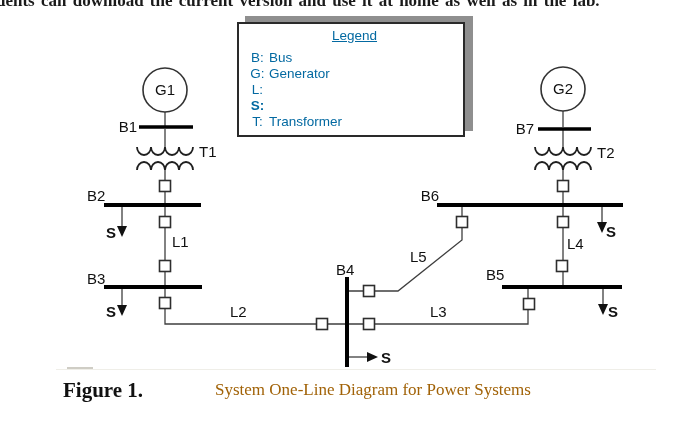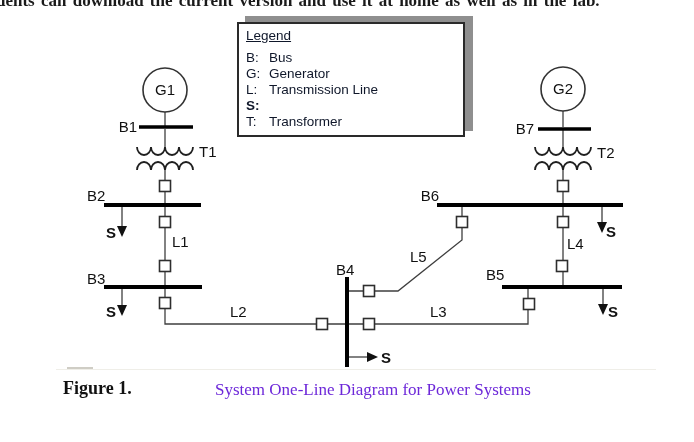--- a/index.html
+++ b/index.html
@@ -20,36 +20,36 @@
   .brk{fill:#ffffff;stroke:#2e2e2e;stroke-width:1.6;}
   .gen{fill:#ffffff;stroke:#333;stroke-width:1.6;}
   .lbl{font-family:"Liberation Sans",sans-serif;font-size:15px;fill:#111;}
   .lbl-bold{font-weight:bold;}
   .arrow{fill:#111;stroke:none;}
   
   .legend{
     position:absolute;left:237px;top:22px;width:228px;height:115px;
     background:#fff;border:2px solid #2a2a2a;box-sizing:border-box;
     box-shadow:8px -6px 0 #8f8f8f;
-    padding:4px 0 0 7px;font-size:13.5px;color:#0f172a;
+    padding:4px 0 0 7px;font-size:13.5px;color:#0369a1;text-align:center;
   }
   .legend-title{display:inline-block;text-decoration:underline;margin-bottom:7px;}
   .legend-row{display:flex;line-height:16px;}
   .legend-key{width:23px;flex:none;}
   .legend-key.bold{font-weight:bold;}
   
   .artifact-dash{position:absolute;left:67px;top:367px;width:26px;height:2px;background:#cfcdc5;}
   .artifact-line{position:absolute;left:56px;top:369px;width:600px;height:1px;background:#efeee8;}
   .fig-label{
     position:absolute;left:63px;top:378px;
-    font-family:"Liberation Serif",serif;font-weight:bold;font-size:18px;color:#111;
+    font-family:"Liberation Serif",serif;font-weight:bold;font-size:21px;color:#111;
   }
   .fig-text{
     position:absolute;left:215px;top:378px;width:370px;
-    font-family:"Liberation Serif",serif;font-size:17px;line-height:23px;color:#6d28d9;
+    font-family:"Liberation Serif",serif;font-size:17px;line-height:23px;color:#a16207;
   }
 </style>
 </head>
 <body>
 
 <div class="top-text">dents can download the current version and use it at home as well as in the lab.</div>
 
 <svg width="694" height="442" viewBox="0 0 694 442">
 
   <path class="wire" d="M165,112 V127"></path>
@@ -135,21 +135,20 @@
   <div class="legend-row">
     <span class="legend-key">B:</span>
     <span>Bus</span>
   </div>
   <div class="legend-row">
     <span class="legend-key">G:</span>
     <span>Generator</span>
   </div>
   <div class="legend-row">
     <span class="legend-key">L:</span>
-    <span>Transmission Line</span>
   </div>
   <div class="legend-row">
     <span class="legend-key bold">S:</span>
   </div>
   <div class="legend-row">
     <span class="legend-key">T:</span>
     <span>Transformer</span>
   </div>
 </div>
 

